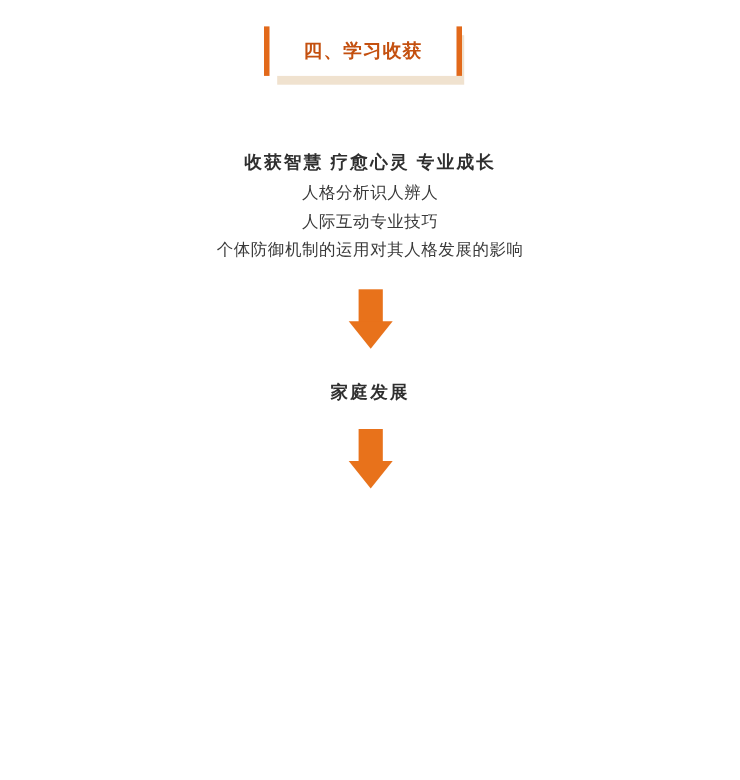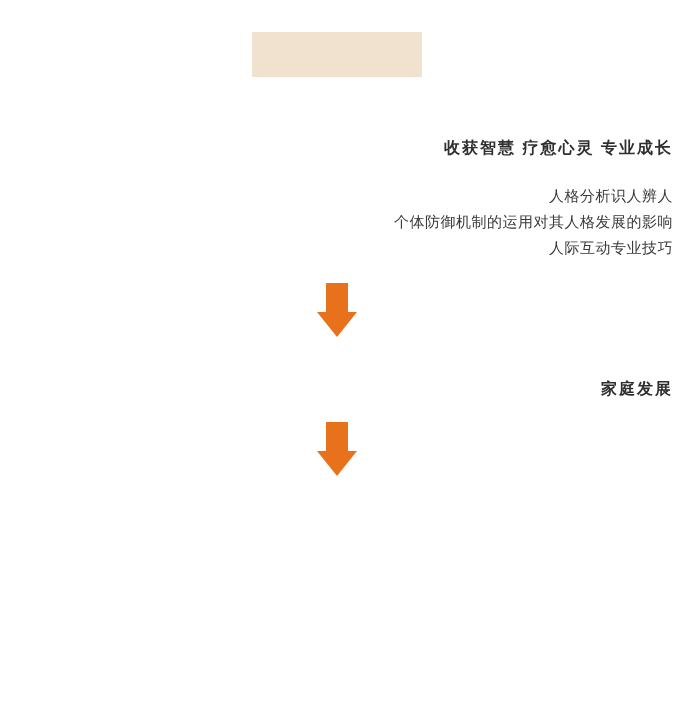--- a/index.html
+++ b/index.html
@@ -50,32 +50,32 @@
   }
   .banner-title {
     font-size: 17px;
     font-weight: bold;
     color: #c4500f;
     letter-spacing: 1px;
   }
 
   
   .section {
-    text-align: right;
+    text-align: center;
   }
   .section-title {
     font-size: 16px;
     font-weight: bold;
     color: #2f2f2f;
     letter-spacing: 2px;
   }
   .section-title.sec1 { margin-top: 40px; }
-  .section-title.sec2 { margin-top: 12px; }
+  .section-title.sec2 { margin-top: 0; }
   .items {
-    margin-top: 24px;
+    margin-top: 4px;
   }
   .item {
     font-size: 15px;
     color: #3a3a3a;
     line-height: 26px;
     letter-spacing: 0.5px;
   }
 
   
   .arrow-wrap {
@@ -110,28 +110,31 @@
   .spacer-1 { height: 30px; }
   .spacer-2 { height: 26px; }
 </style>
 </head>
 <body>
 
 <div class="page">
 
   <div class="banner-wrap">
     <div class="banner-shadow"></div>
+    <div class="banner">
+      <span class="banner-title">四、学习收获</span>
+    </div>
   </div>
 
   <div class="section">
     <div class="section-title sec1">收获智慧  疗愈心灵  专业成长</div>
     <div class="items">
       <div class="item">人格分析识人辨人</div>
+      <div class="item">人际互动专业技巧</div>
       <div class="item">个体防御机制的运用对其人格发展的影响</div>
-      <div class="item">人际互动专业技巧</div>
     </div>
   </div>
 
   <div class="arrow-wrap">
     <div class="arrow">
       <div class="stem"></div>
       <div class="head"></div>
     </div>
   </div>
 

